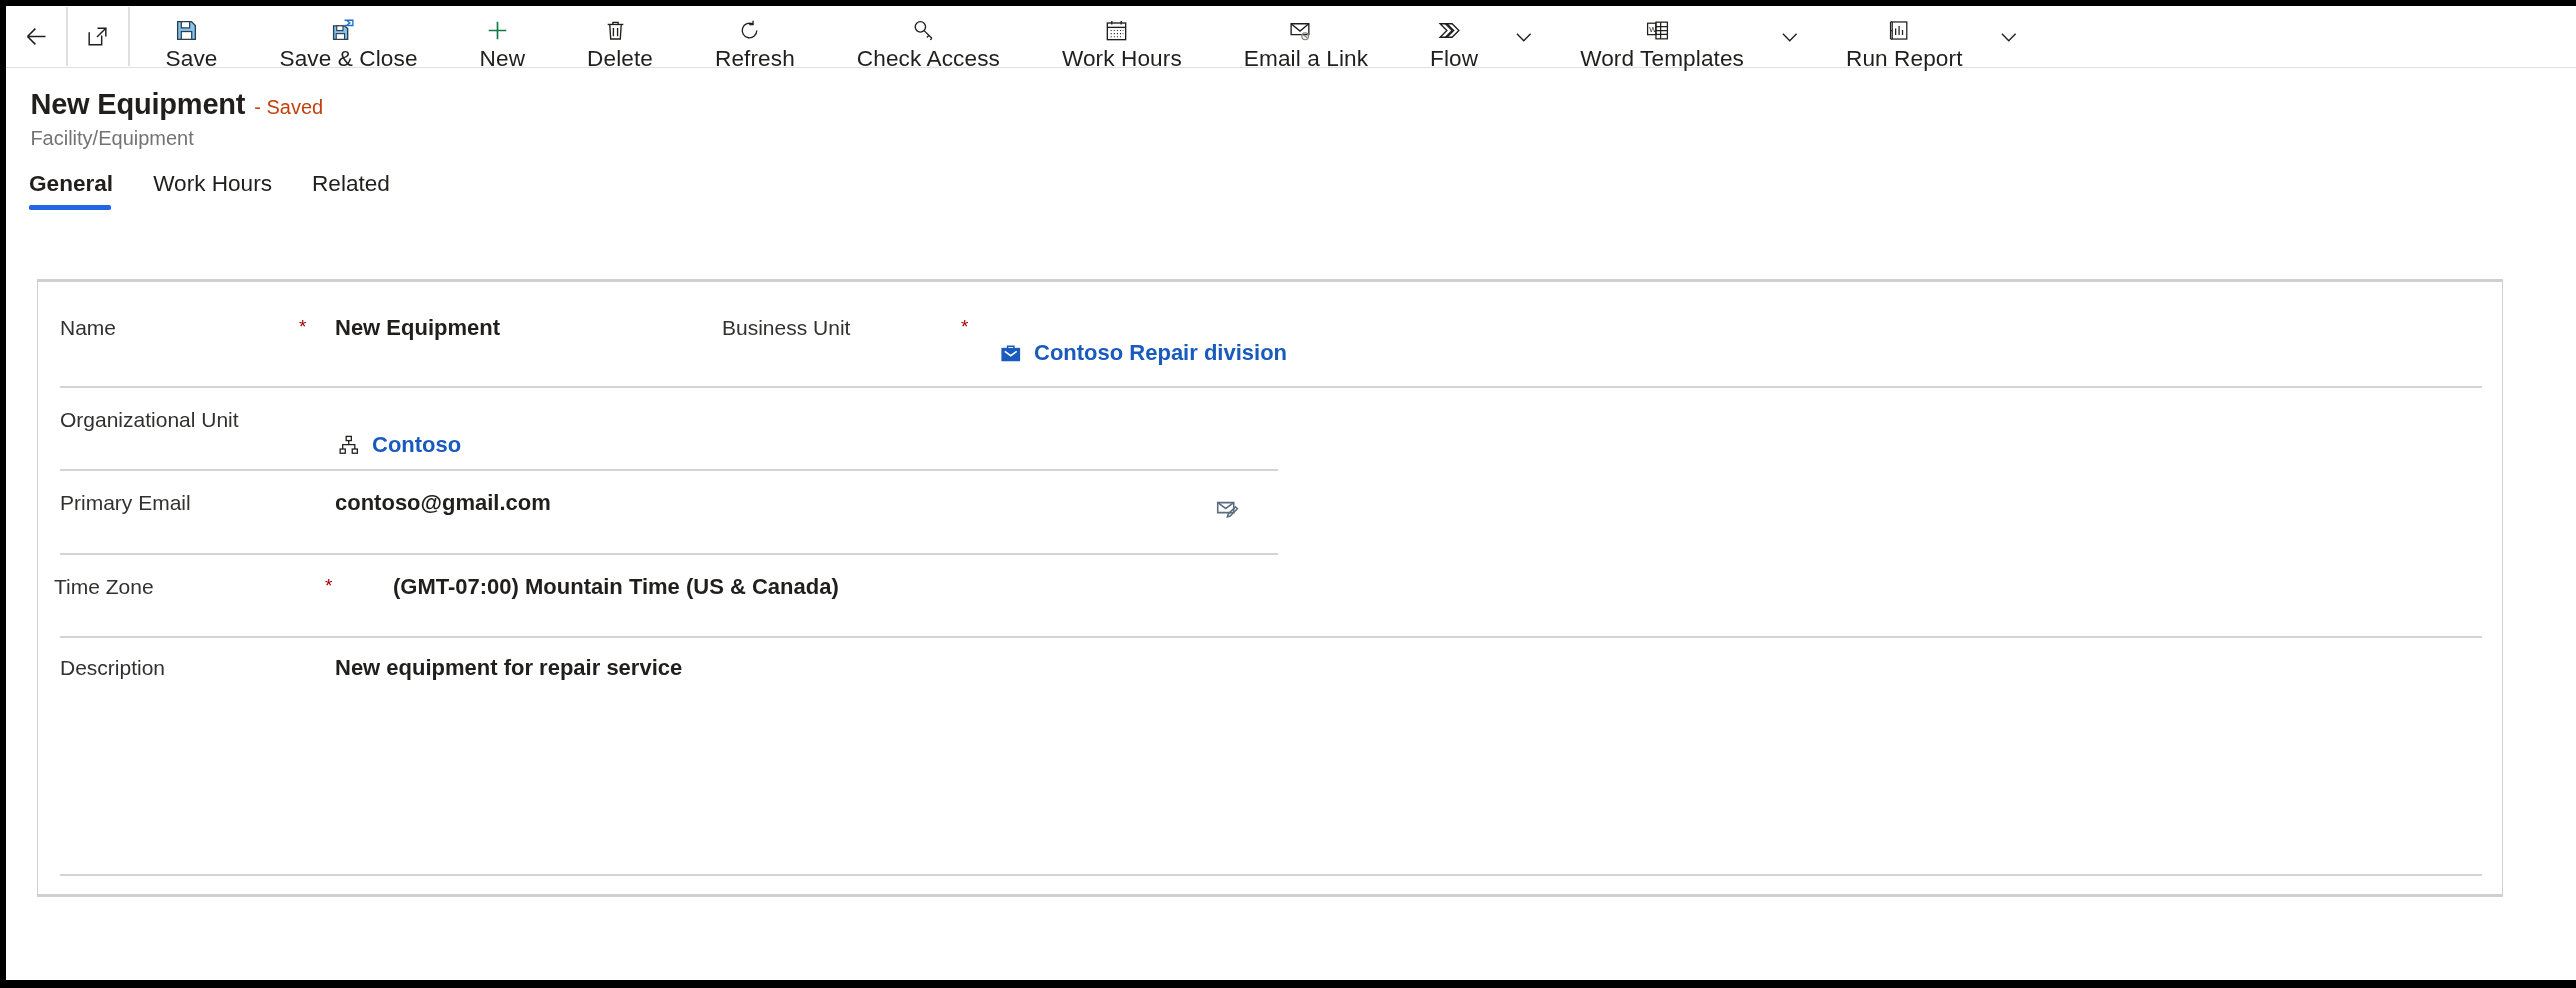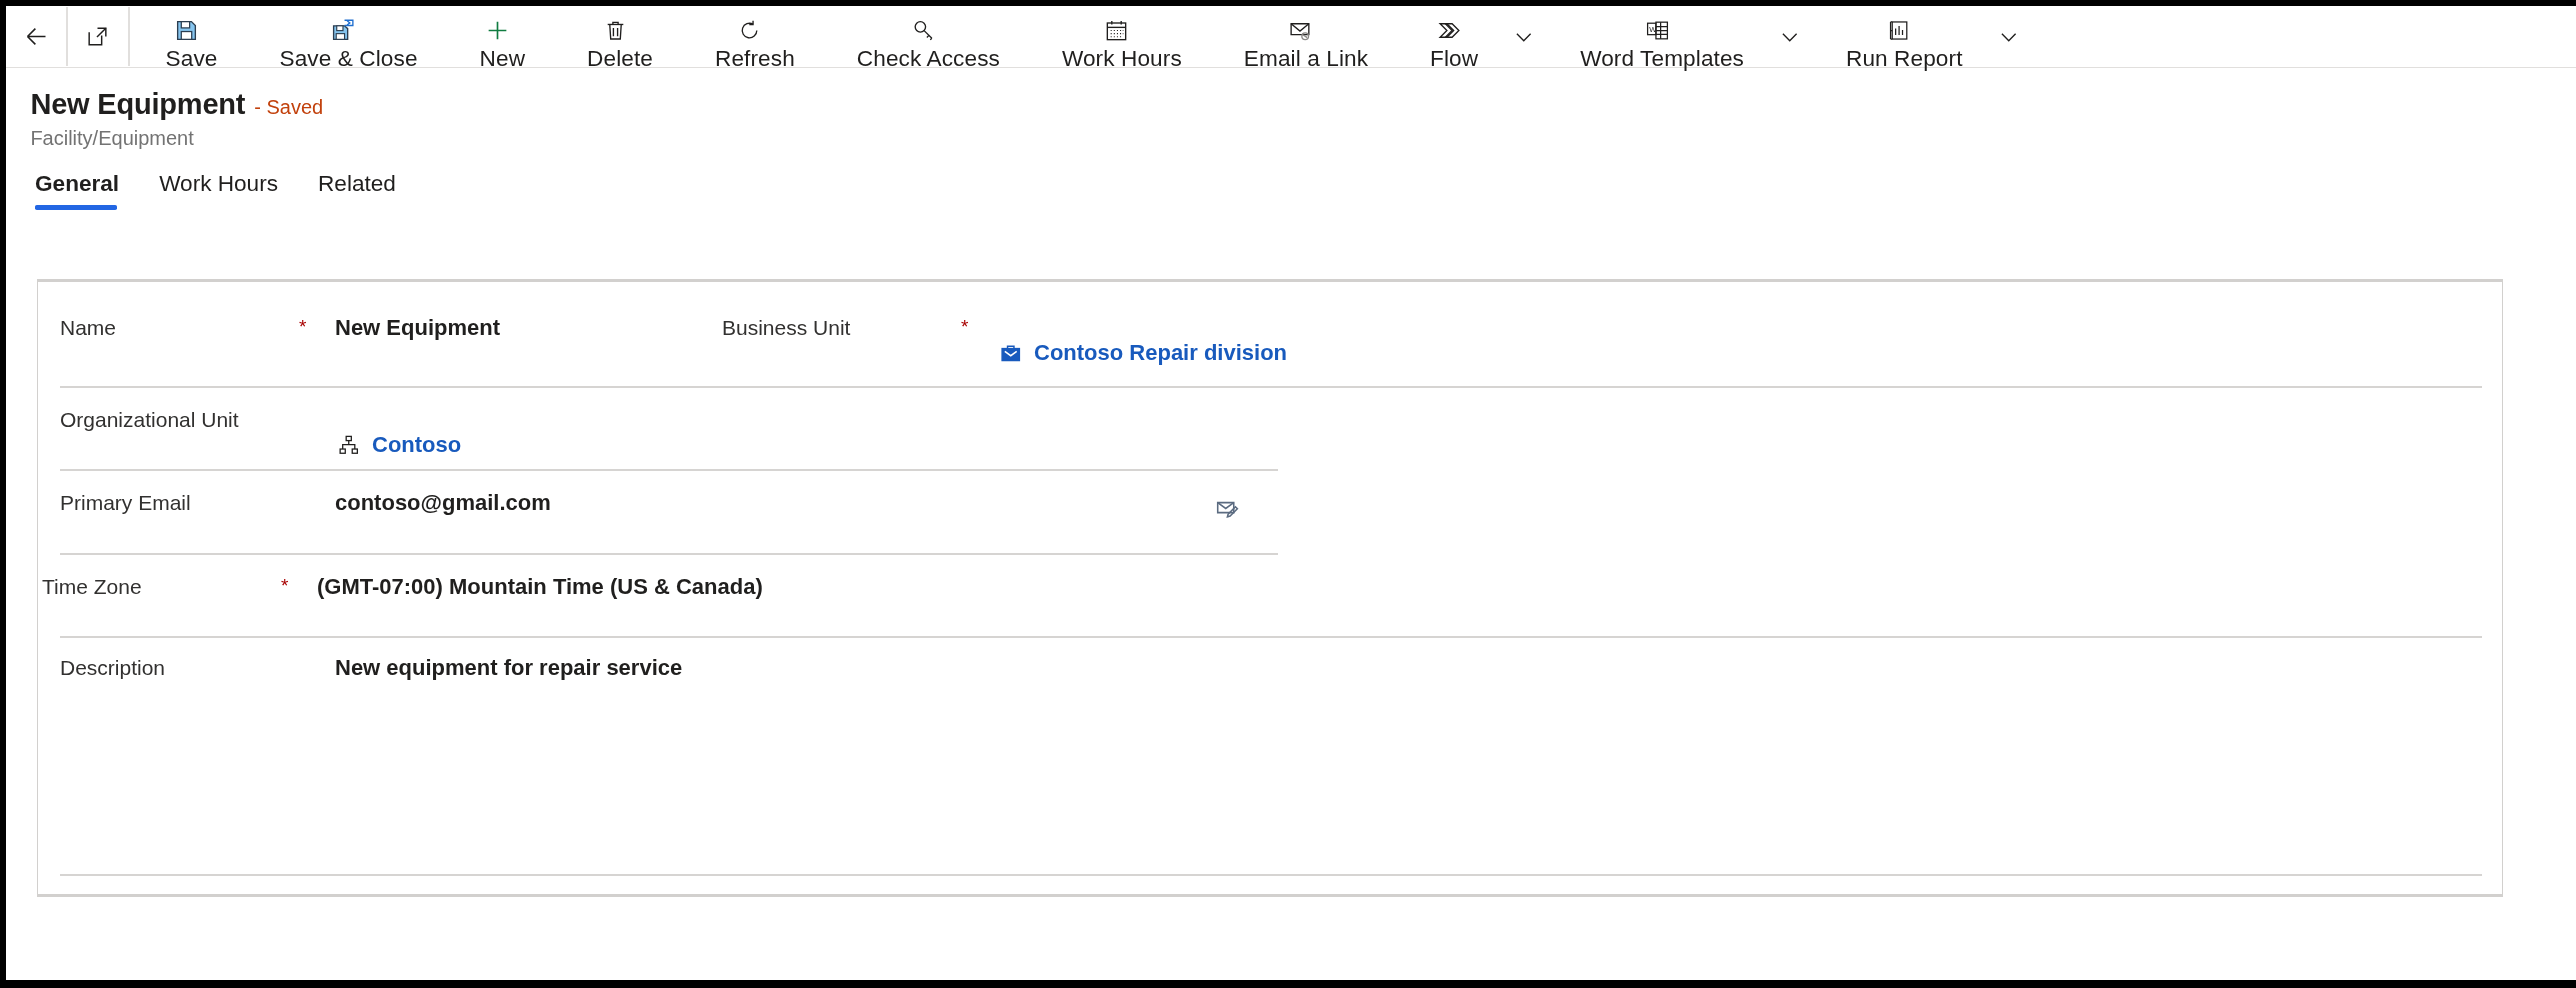--- a/index.html
+++ b/index.html
@@ -113,21 +113,21 @@
   }
   .rec-sub {
     font-size: 20px;
     color: #737373;
     margin-top: 6.3px;
   }
 
   
   .tabs {
     position: absolute;
-    left: 13px;
+    left: 7px;
     top: 165px;
     right: 0;
     height: 51px;
     padding-left: 16px;
     box-sizing: border-box;
     display: flex;
     align-items: flex-start;
   }
   .tab {
     position: relative;
@@ -469,21 +469,21 @@
       <div class="row-action" style="left:1175px; top:215px;">
         <svg width="29" height="25" viewBox="0 0 24 24" fill="none" stroke="#5b6b80" stroke-width="1.5">
           <path d="M2.6 5.4h15.4v9.6H2.6z"></path>
           <path d="M2.6 5.4L10.3 11 18 5.4"></path>
           <path d="M21.5 11.3l-7 7-2.6.7.7-2.6 7-7z" stroke="#5b6b80"></path>
         </svg>
       </div>
 
       <div class="divider" style="left:22px; top:271px; width:1218px;"></div>
 
-      <div class="frow" style="left:4px; top:292px;">
+      <div class="frow" style="left:16px; top:292px;gap:32px;">
         <span class="flabel">Time Zone</span>
         <span class="freq">*</span>
         <span class="fval">(GMT-07:00) Mountain Time (US &amp; Canada)</span>
       </div>
 
       <div class="divider" style="left:22px; top:354px; width:2422px;"></div>
 
       <div class="frow" style="left:22px; top:373px;">
         <span class="flabel">Description</span>
         <span class="freq"></span>

